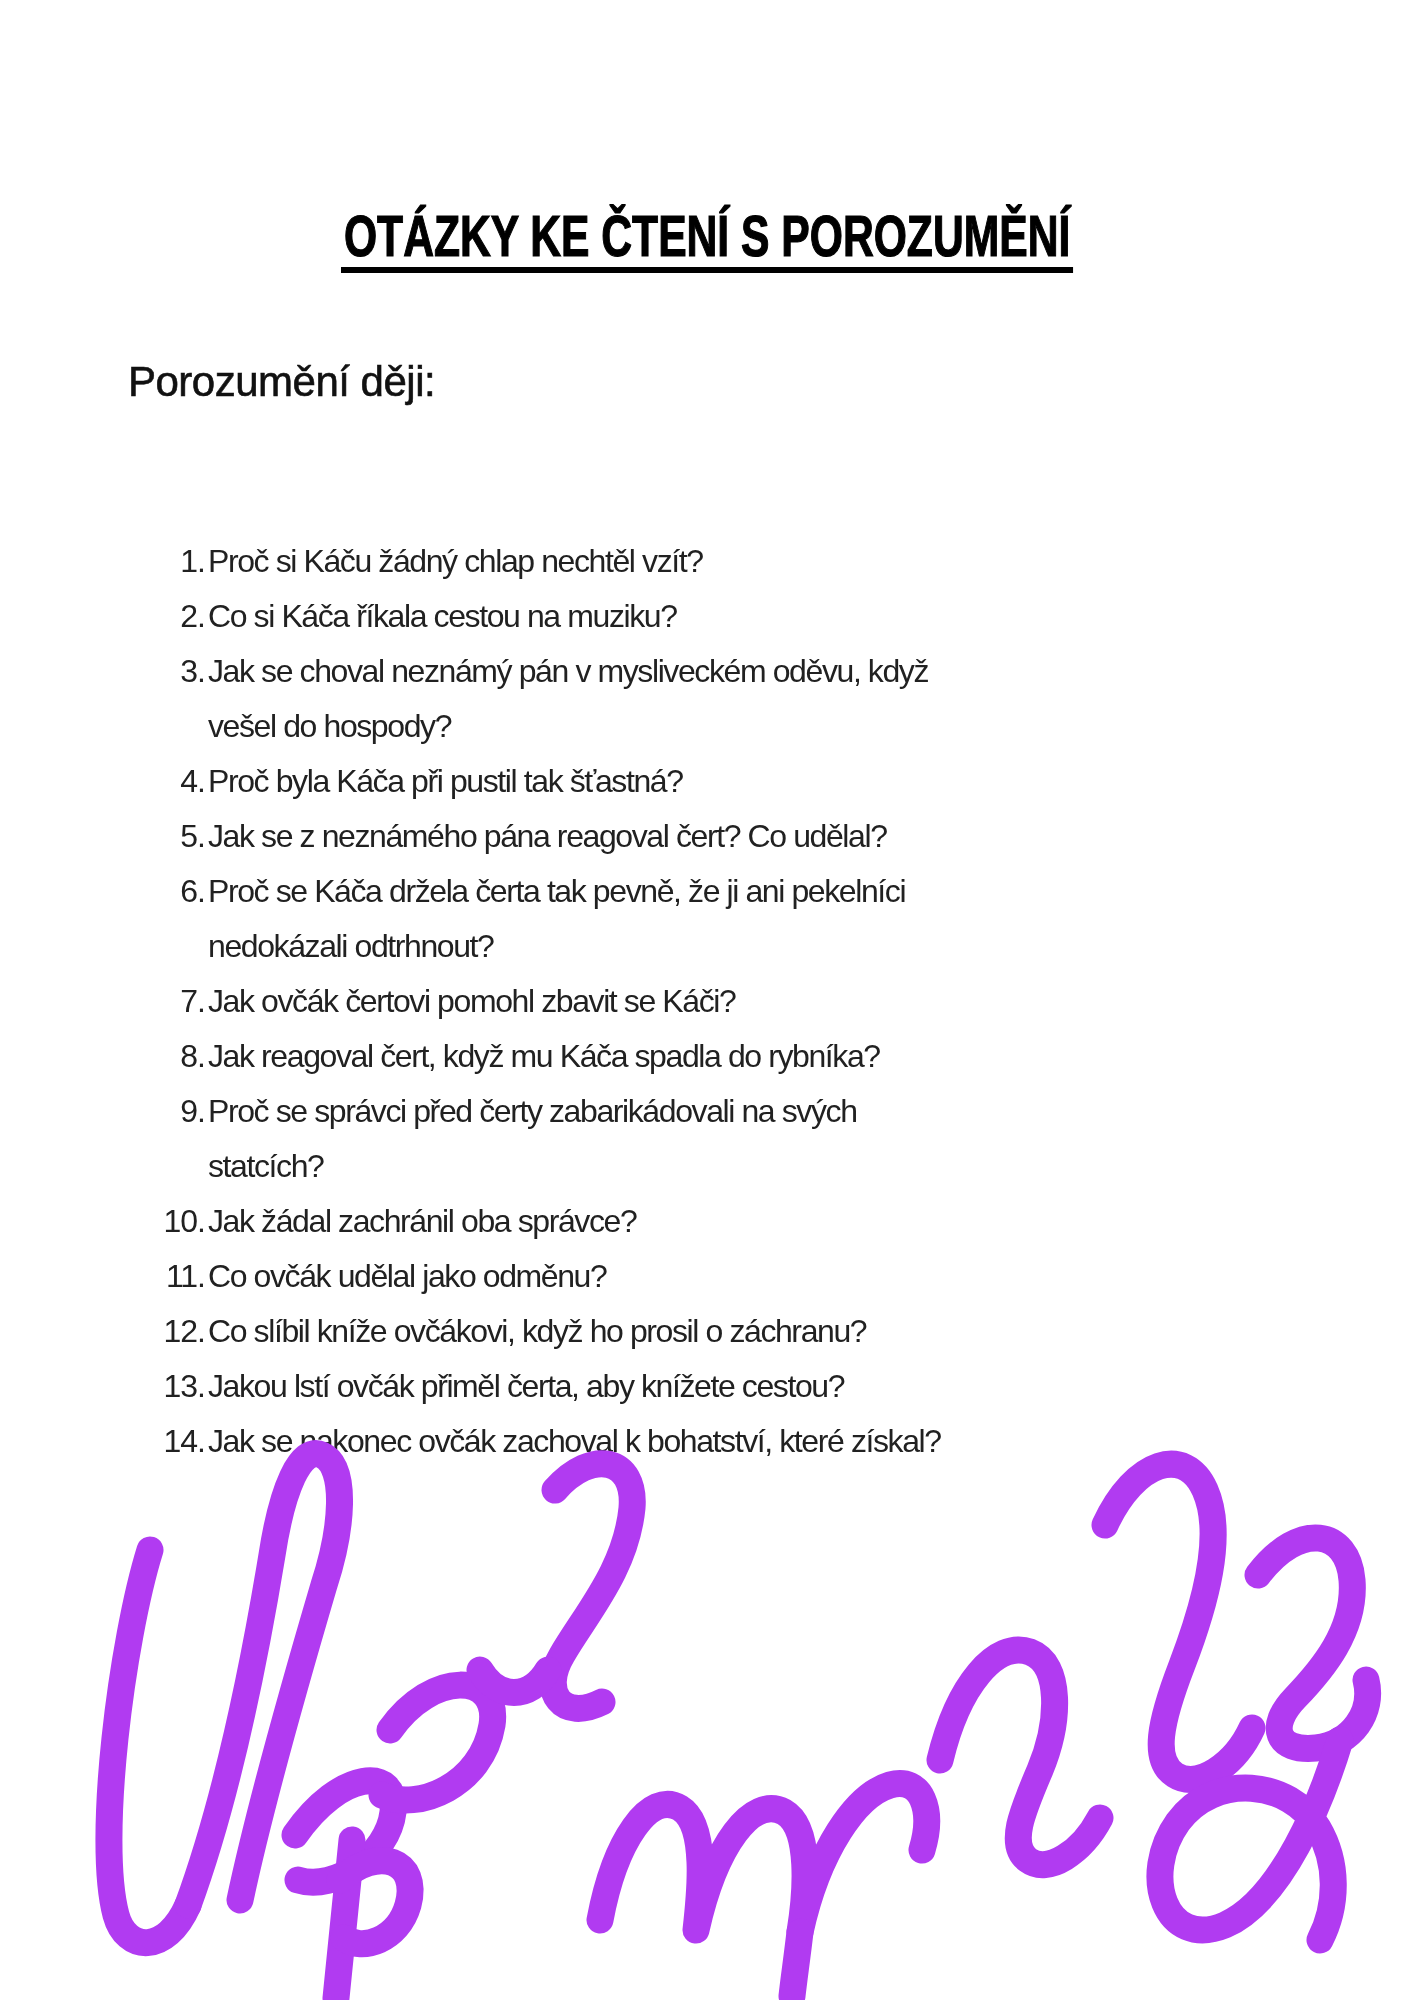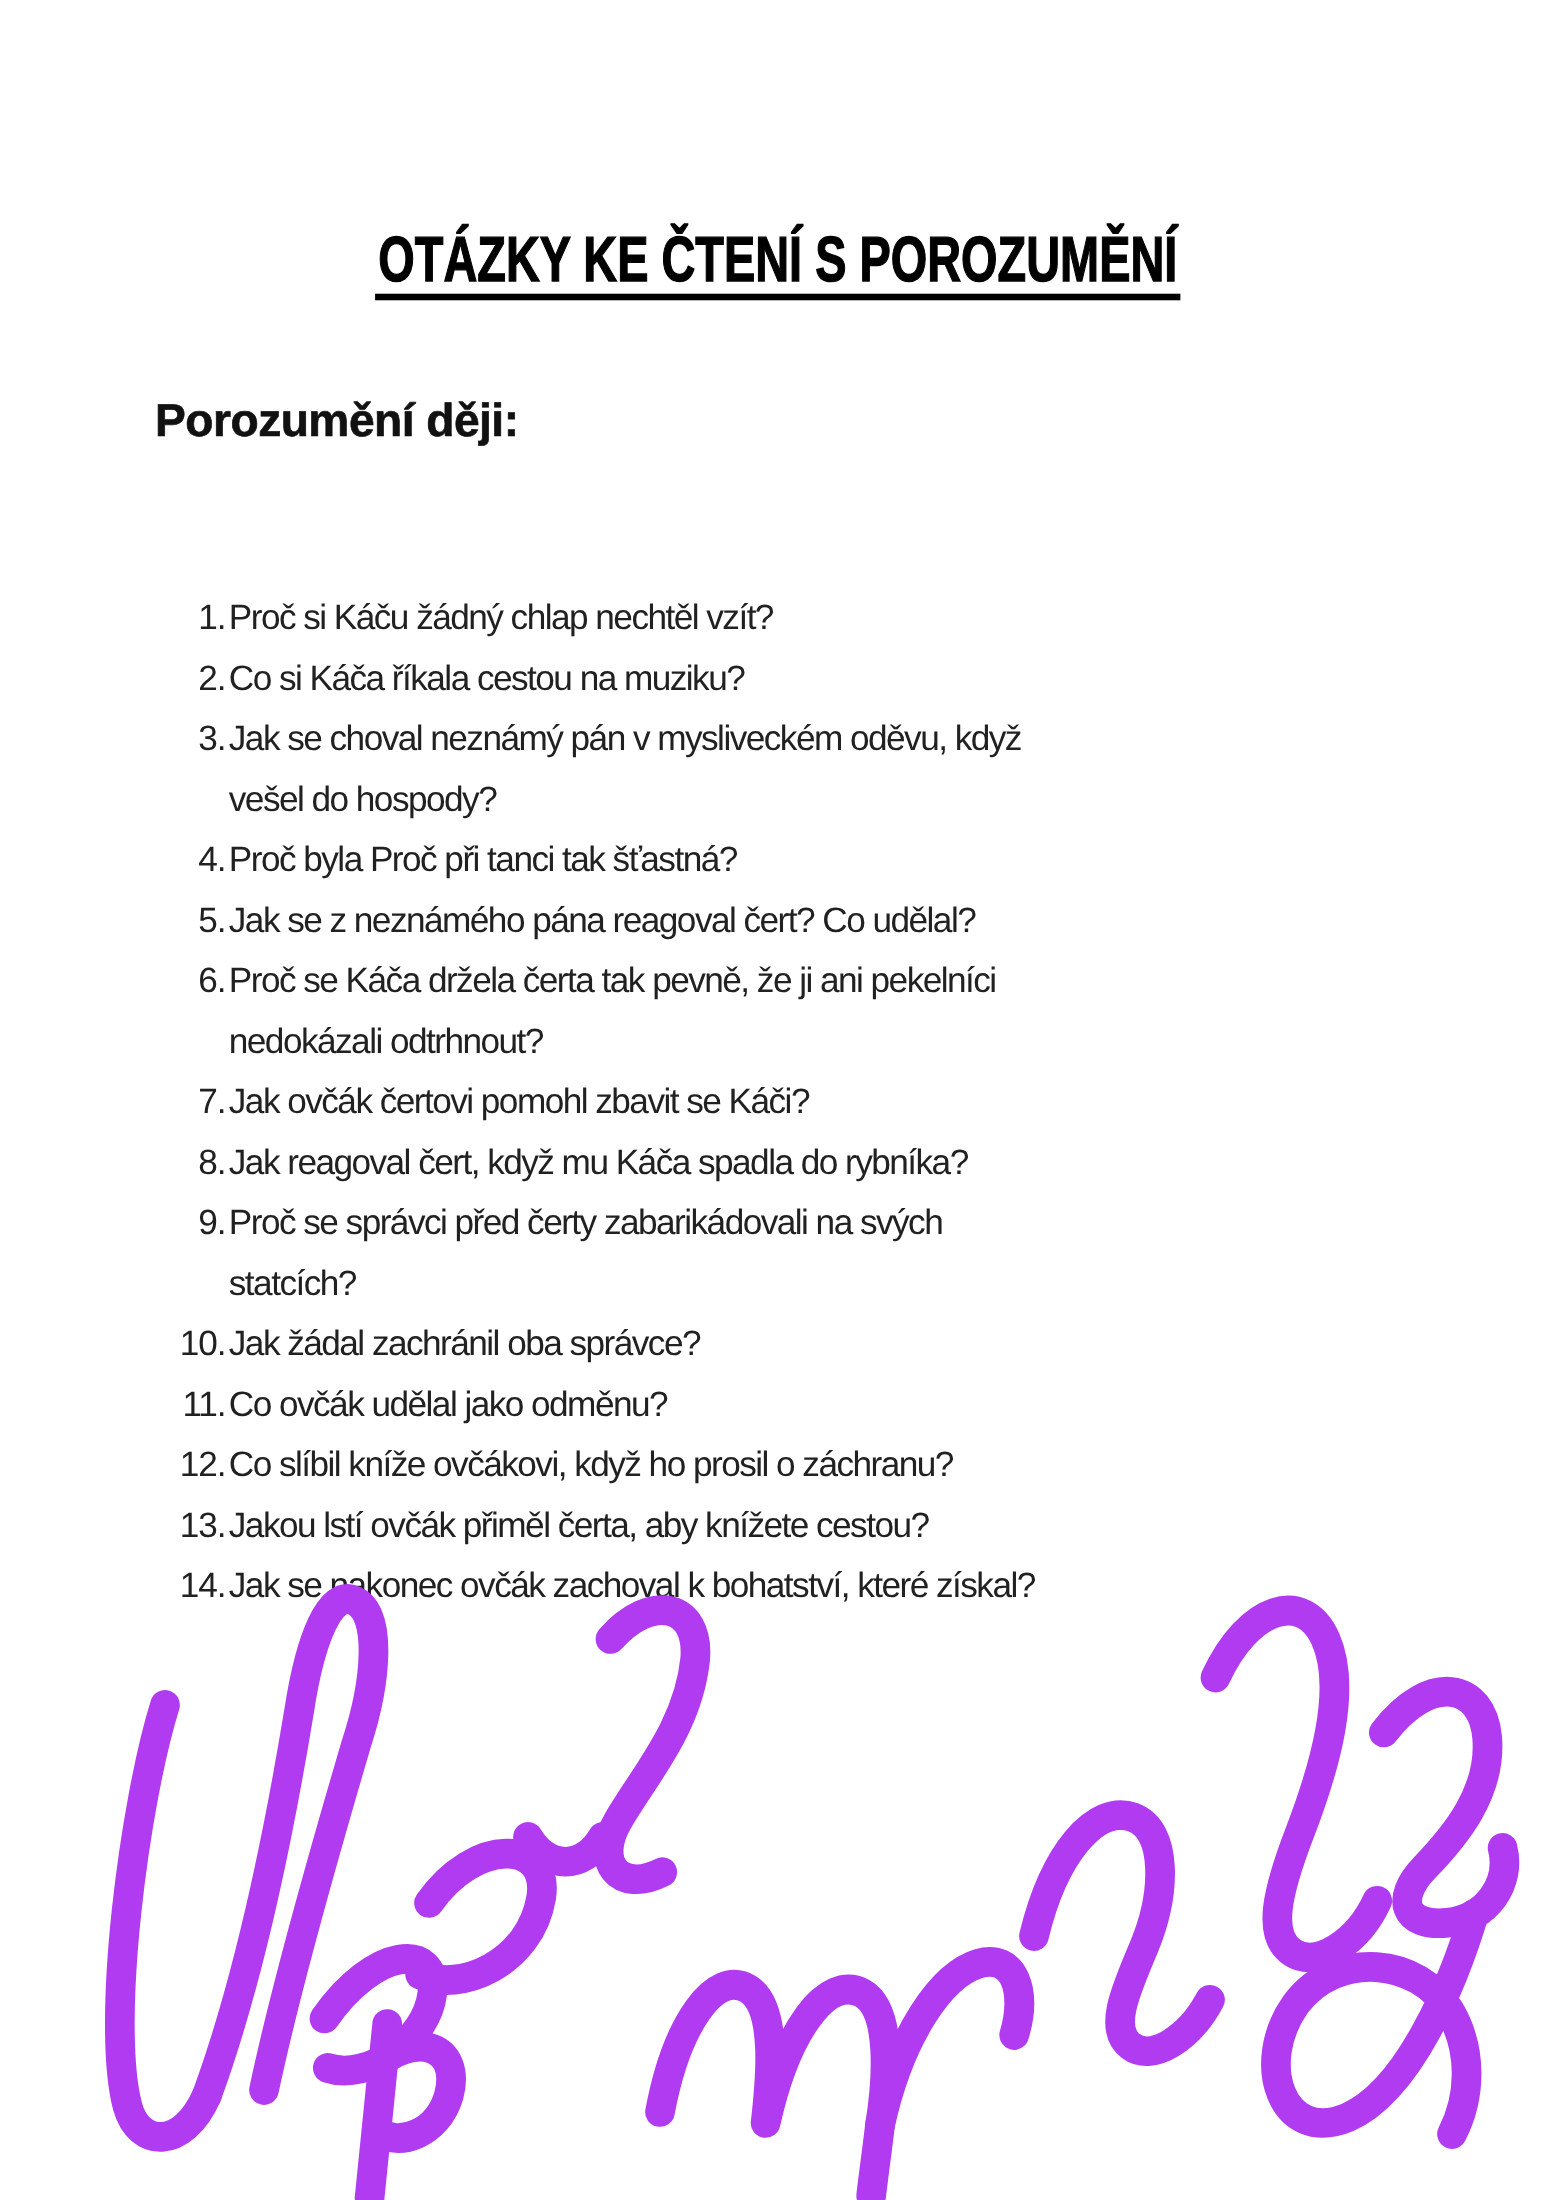--- a/index.html
+++ b/index.html
@@ -25,24 +25,24 @@
     -webkit-text-stroke:1.2px #000;
     color:#000;
     letter-spacing:0px;
     transform:scaleX(0.735);
     transform-origin:50% 50%;
     border-bottom:6px solid #000;
     padding:0 4px 2px 4px;
   }
   .subtitle{
     position:absolute;
-    left:141px;top:361px;
+    left:128px;top:361px;
     font-size:42px;
     line-height:1;
-    font-weight:bold;
+    font-weight:normal;
     -webkit-text-stroke:0.6px #111;
     color:#111;
     letter-spacing:-0.5px;
   }
   ol.questions{
     position:absolute;
     left:0;top:534px;
     margin:0;
     padding:0 0 0 208px;
     width:1140px;
@@ -86,21 +86,21 @@
     <span class="title">OTÁZKY KE ČTENÍ S POROZUMĚNÍ</span>
   </div>
 
   <div class="subtitle">Porozumění ději:</div>
 
   <ol class="questions">
       <li>Proč si Káču žádný chlap nechtěl vzít?</li>
       <li>Co si Káča říkala cestou na muziku?</li>
       <li>Jak se choval neznámý pán v mysliveckém oděvu, když
 vešel do hospody?</li>
-      <li>Proč byla Proč při tanci tak šťastná?</li>
+      <li>Proč byla Káča při pustil tak šťastná?</li>
       <li>Jak se z neznámého pána reagoval čert? Co udělal?</li>
       <li>Proč se Káča držela čerta tak pevně, že ji ani pekelníci
 nedokázali odtrhnout?</li>
       <li>Jak ovčák čertovi pomohl zbavit se Káči?</li>
       <li>Jak reagoval čert, když mu Káča spadla do rybníka?</li>
       <li>Proč se správci před čerty zabarikádovali na svých
 statcích?</li>
       <li>Jak žádal zachránil oba správce?</li>
       <li>Co ovčák udělal jako odměnu?</li>
       <li>Co slíbil kníže ovčákovi, když ho prosil o záchranu?</li>

